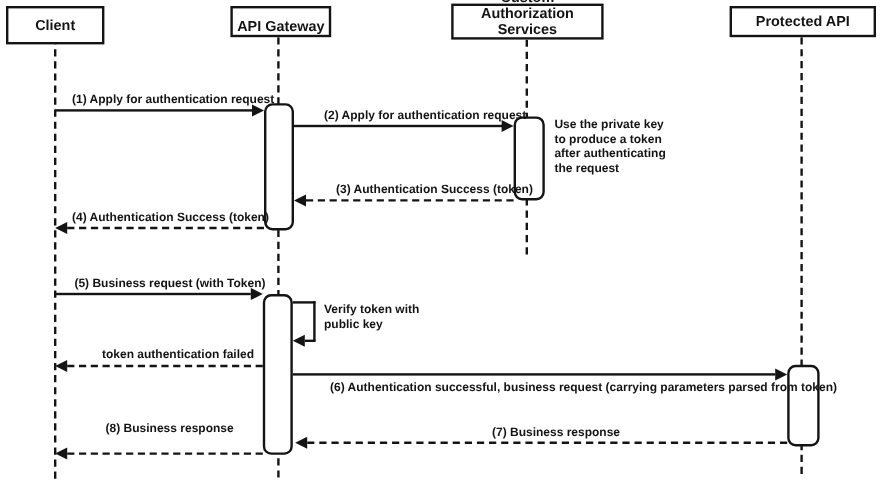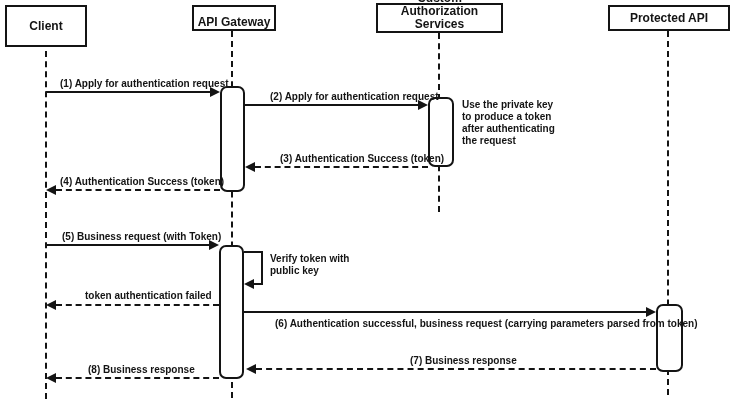--- a/index.html
+++ b/index.html
@@ -78,27 +78,27 @@
   <div class="arrow-l" style="left:46px;top:300px;"></div>
 
   <span class="mlabel" style="left:275px;top:298px;margin-top:20px;">(6) Authentication successful, business request (carrying parameters parsed from token)</span>
   <div class="seg solid" style="left:244px;top:311px;width:402px;"></div>
   <div class="arrow-r" style="left:646px;top:307px;"></div>
 
   <span class="mlabel" style="left:410px;top:355px;">(7) Business response</span>
   <div class="seg dashed" style="left:256px;top:368px;width:400px;"></div>
   <div class="arrow-l" style="left:246px;top:364px;"></div>
 
-  <span class="mlabel" style="left:88px;top:364px;">(8) Business response</span>
+  <span class="mlabel" style="left:88px;top:352px;">(8) Business response</span>
   <div class="seg dashed" style="left:56px;top:377px;width:163px;"></div>
   <div class="arrow-l" style="left:46px;top:373px;"></div>
 
   <div class="note" style="left:462px;top:99px;width:100px;">Use the private key to produce a token after authenticating the request</div>
 
-  <div class="pbox" style="left:5px;top:5px;width:82px;height:42px;">
+  <div class="pbox" style="left:5px;top:5px;width:82px;height:32px;">
     <span>Client</span>
   </div>
   <div class="pbox" style="left:192px;top:5px;width:84px;height:26px;align-items:flex-end;">
     <span>API Gateway</span>
   </div>
   <div class="pbox" style="left:376px;top:3px;width:127px;height:30px;align-items:flex-end;">
     <span>Custom Authorization Services</span>
   </div>
   <div class="pbox" style="left:608px;top:5px;width:122px;height:26px;">
     <span>Protected API</span>

